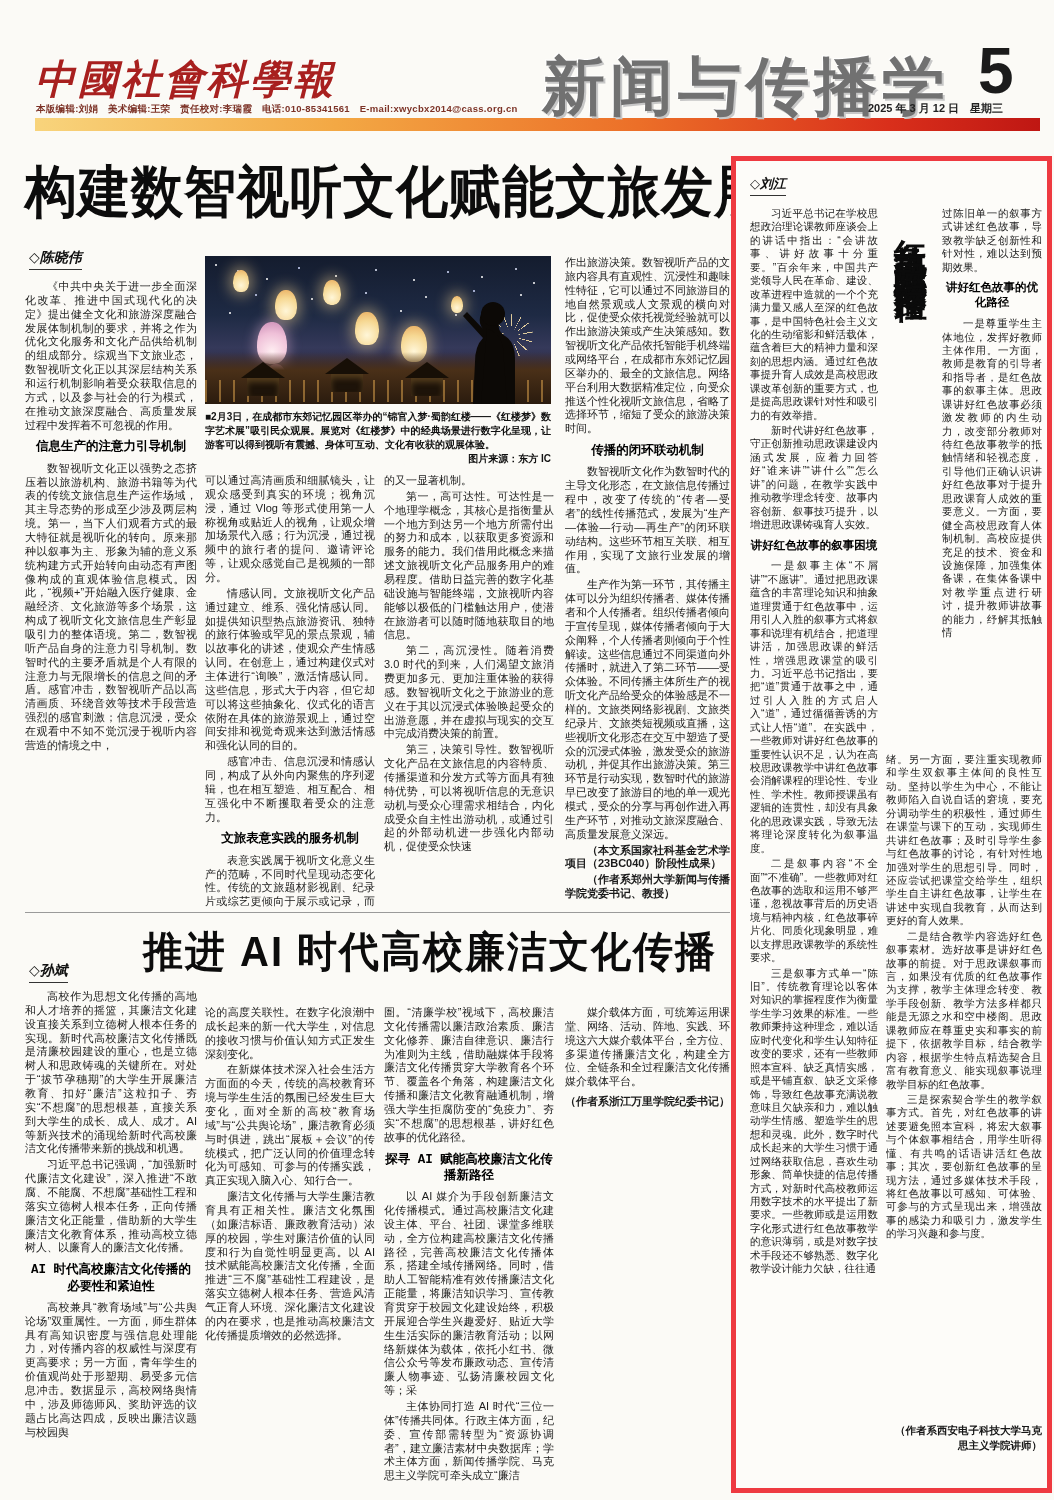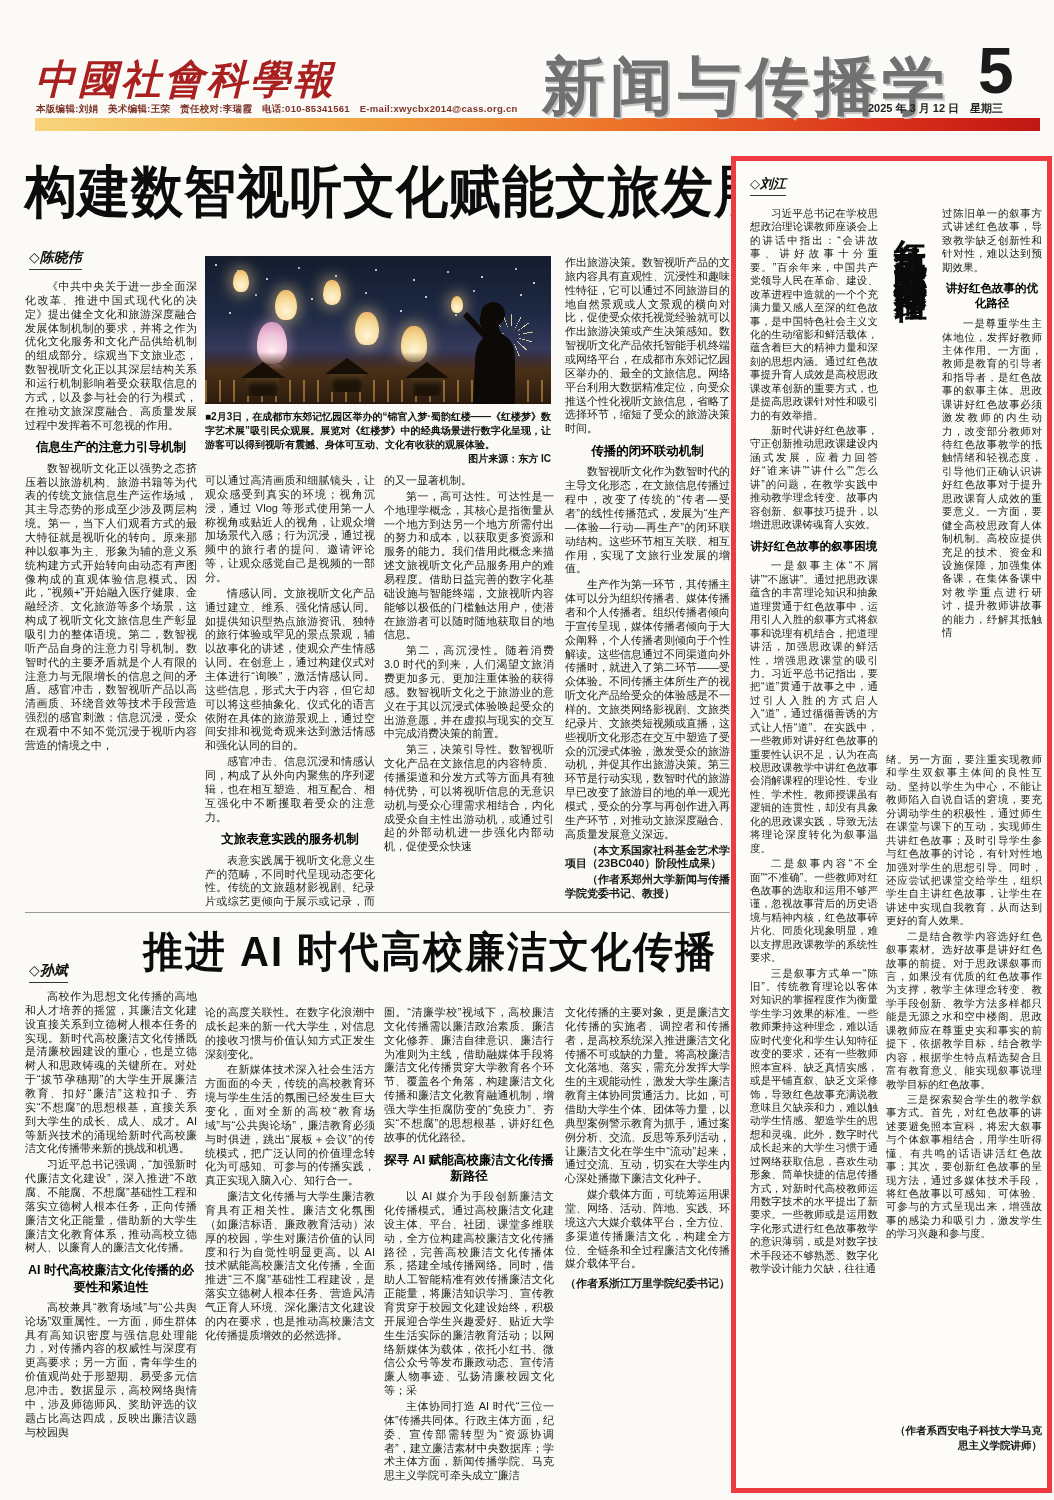--- a/index.html
+++ b/index.html
@@ -41,21 +41,21 @@
     position:absolute;overflow:hidden;text-align:justify;
     font-size:11px;line-height:1.26;color:#1b1b1b;
   }
   .col p{margin:0 0 2px 0;}
   .b-p{text-indent:2em;}
   .b-c{text-indent:0;}
   .b-s{font-weight:bold;text-indent:2em;}
   .b-sr{font-weight:bold;text-align:right;text-indent:0;margin-top:6px !important;}
   h4.b-h{
     margin:7px 0 6px 0;text-align:center;font-size:12.5px;font-weight:bold;
-    text-indent:0;line-height:1.3;color:#000;
+    text-indent:0;line-height:1.3;color:#000;font-family:Liberation Mono, monospace;
   }
   .byline{
     position:absolute;font-size:14px;font-weight:bold;font-style:italic;
     font-family:"DejaVu Serif","Liberation Serif",serif;
     border-bottom:1px solid #333;padding-bottom:2px;color:#111;
   }
   
   .main-article{position:absolute;left:25px;top:152px;width:705px;height:758px;}
   .main-headline{
     position:absolute;left:0;top:6px;width:705px;text-align:center;
@@ -208,21 +208,20 @@
       <p class="b-p">在新媒体技术深入社会生活方方面面的今天，传统的高校教育环境与学生生活的氛围已经发生巨大变化，面对全新的高校“教育场域”与“公共舆论场”，廉洁教育必须与时俱进，跳出“展板＋会议”的传统模式，把广泛认同的价值理念转化为可感知、可参与的传播实践，真正实现入脑入心、知行合一。</p>
       <p class="b-p">廉洁文化传播与大学生廉洁教育具有正相关性。廉洁文化氛围（如廉洁标语、廉政教育活动）浓厚的校园，学生对廉洁价值的认同度和行为自觉性明显更高。以 AI 技术赋能高校廉洁文化传播，全面推进“三不腐”基础性工程建设，是落实立德树人根本任务、营造风清气正育人环境、深化廉洁文化建设的内在要求，也是推动高校廉洁文化传播提质增效的必然选择。</p>
     </div>
   <div class="col" style="left:359px;top:86px;width:170px;height:486px;">
       <p class="b-c">圄。“清廉学校”视域下，高校廉洁文化传播需以廉洁政治素质、廉洁文化修养、廉洁自律意识、廉洁行为准则为主线，借助融媒体手段将廉洁文化传播贯穿大学教育各个环节、覆盖各个角落，构建廉洁文化传播和廉洁文化教育融通机制，增强大学生拒腐防变的“免疫力”、夯实“不想腐”的思想根基，讲好红色故事的优化路径。</p>
       <h4 class="b-h">探寻 AI 赋能高校廉洁文化传播新路径</h4>
       <p class="b-p">以 AI 媒介为手段创新廉洁文化传播模式。通过高校廉洁文化建设主体、平台、社团、课堂多维联动，全方位构建高校廉洁文化传播路径，完善高校廉洁文化传播体系，搭建全域传播网络。同时，借助人工智能精准有效传播廉洁文化正能量，将廉洁知识学习、宣传教育贯穿于校园文化建设始终，积极开展迎合学生兴趣爱好、贴近大学生生活实际的廉洁教育活动；以网络新媒体为载体，依托小红书、微信公众号等发布廉政动态、宣传清廉人物事迹、弘扬清廉校园文化等；采</p>
       <p class="b-p">主体协同打造 AI 时代“三位一体”传播共同体。行政主体方面，纪委、宣传部需转型为“资源协调者”，建立廉洁素材中央数据库；学术主体方面，新闻传播学院、马克思主义学院可牵头成立“廉洁</p>
     </div>
   <div class="col" style="left:540px;top:86px;width:165px;height:486px;">
-      <p class="b-c">文化传播的主要对象，更是廉洁文化传播的实施者、调控者和传播者，是高校系统深入推进廉洁文化传播不可或缺的力量。将高校廉洁文化落地、落实，需充分发挥大学生的主观能动性，激发大学生廉洁教育主体协同贯通活力。比如，可借助大学生个体、团体等力量，以典型案例警示教育为抓手，通过案例分析、交流、反思等系列活动，让廉洁文化在学生中“流动”起来，通过交流、互动，切实在大学生内心深处播撒下廉洁文化种子。</p>
       <p class="b-p">媒介载体方面，可统筹运用课堂、网络、活动、阵地、实践、环境这六大媒介载体平台，全方位、多渠道传播廉洁文化，构建全方位、全链条和全过程廉洁文化传播媒介载体平台。</p>
       <p class="b-sr">（作者系浙江万里学院纪委书记）</p>
     </div>
 </div>
 
 <div class="red-box">
   <div class="byline" style="left:14px;top:14px;font-size:13px;">◇刘江</div>
   <div class="vert-title">红色故事融入思政课的传播路径</div>
   <div class="col" style="left:14px;top:46px;width:128px;height:1252px;">
       <p class="b-p">习近平总书记在学校思想政治理论课教师座谈会上的讲话中指出：“会讲故事、讲好故事十分重要。”百余年来，中国共产党领导人民在革命、建设、改革进程中造就的一个个充满力量又感人至深的红色故事，是中国特色社会主义文化的生动缩影和鲜活载体，蕴含着巨大的精神力量和深刻的思想内涵。通过红色故事提升育人成效是高校思政课改革创新的重要方式，也是提高思政课针对性和吸引力的有效举措。</p>

